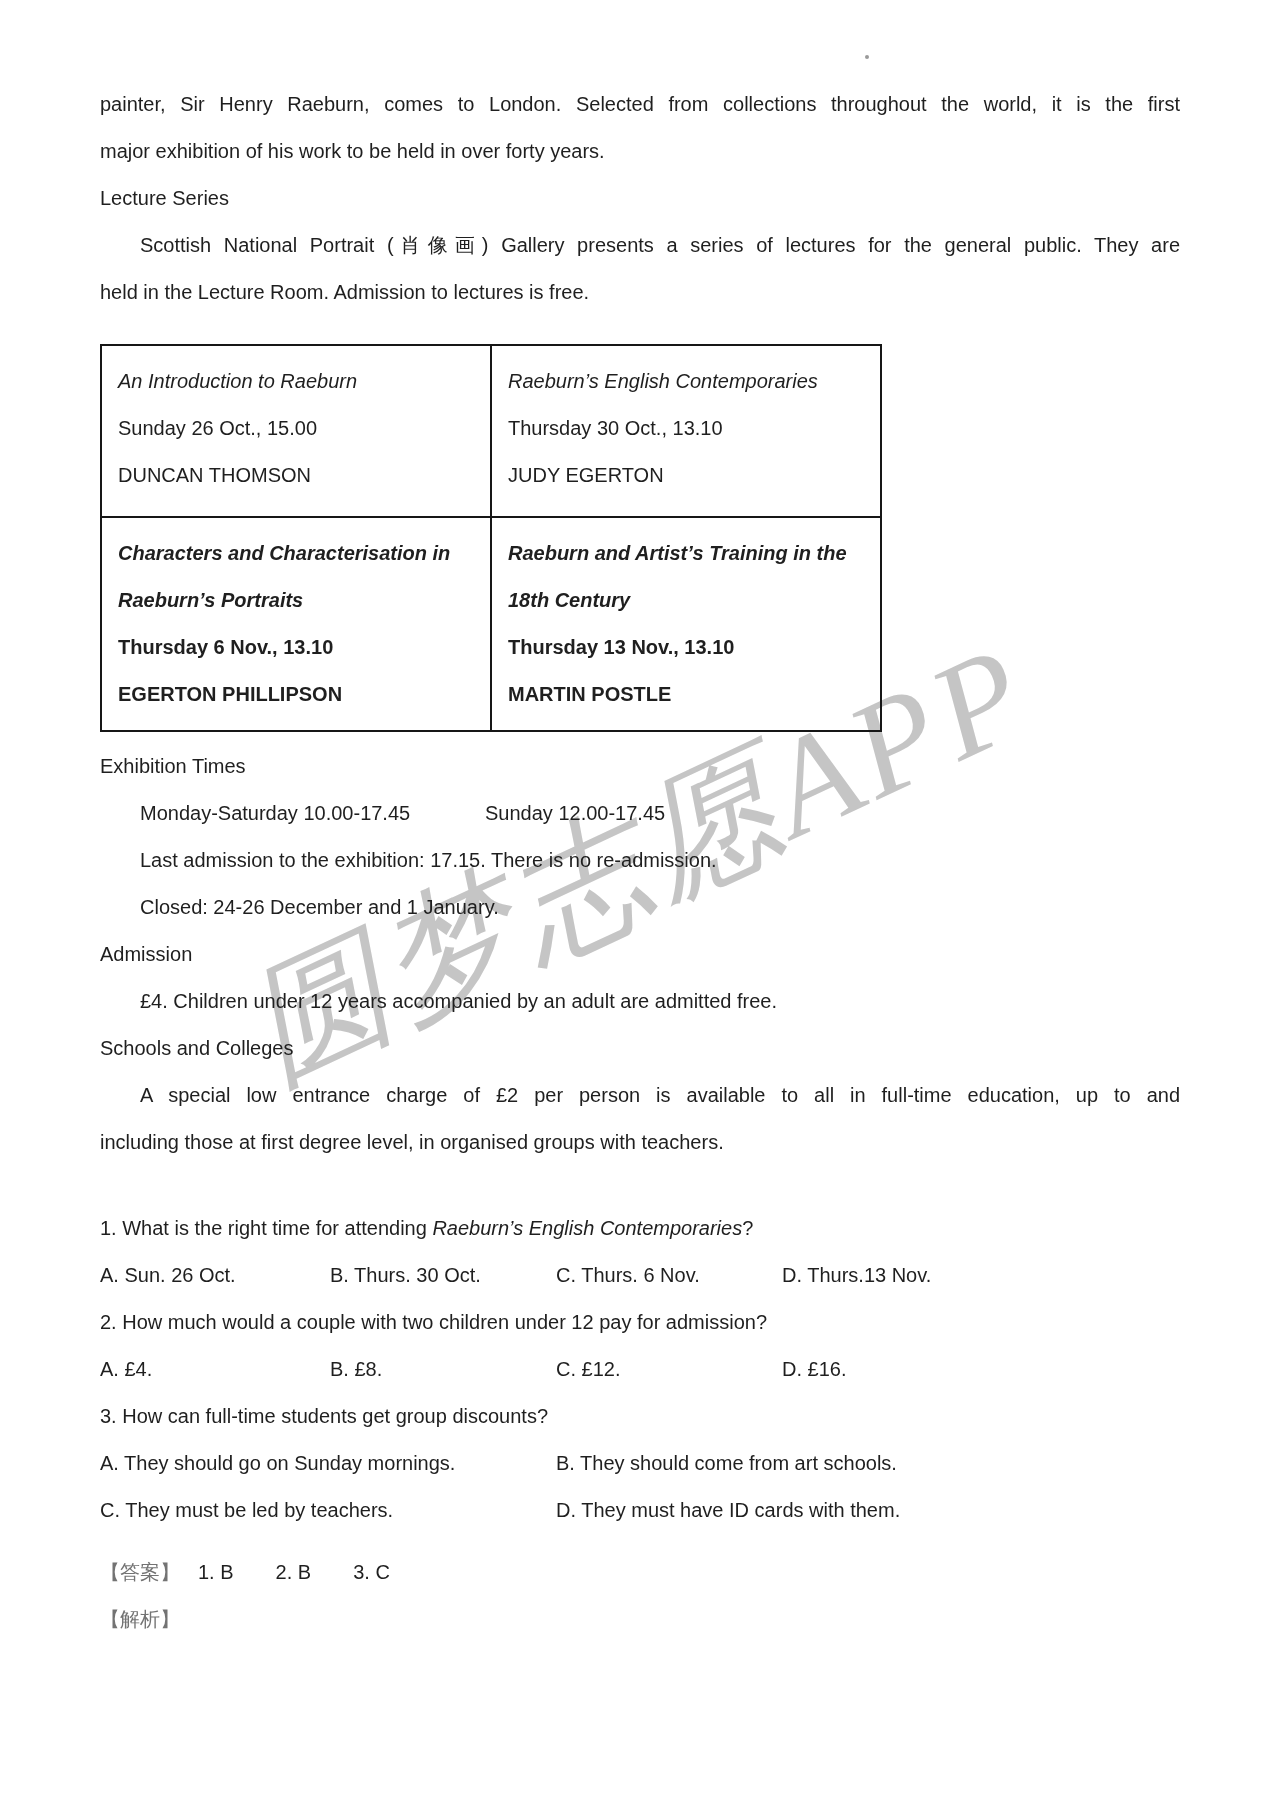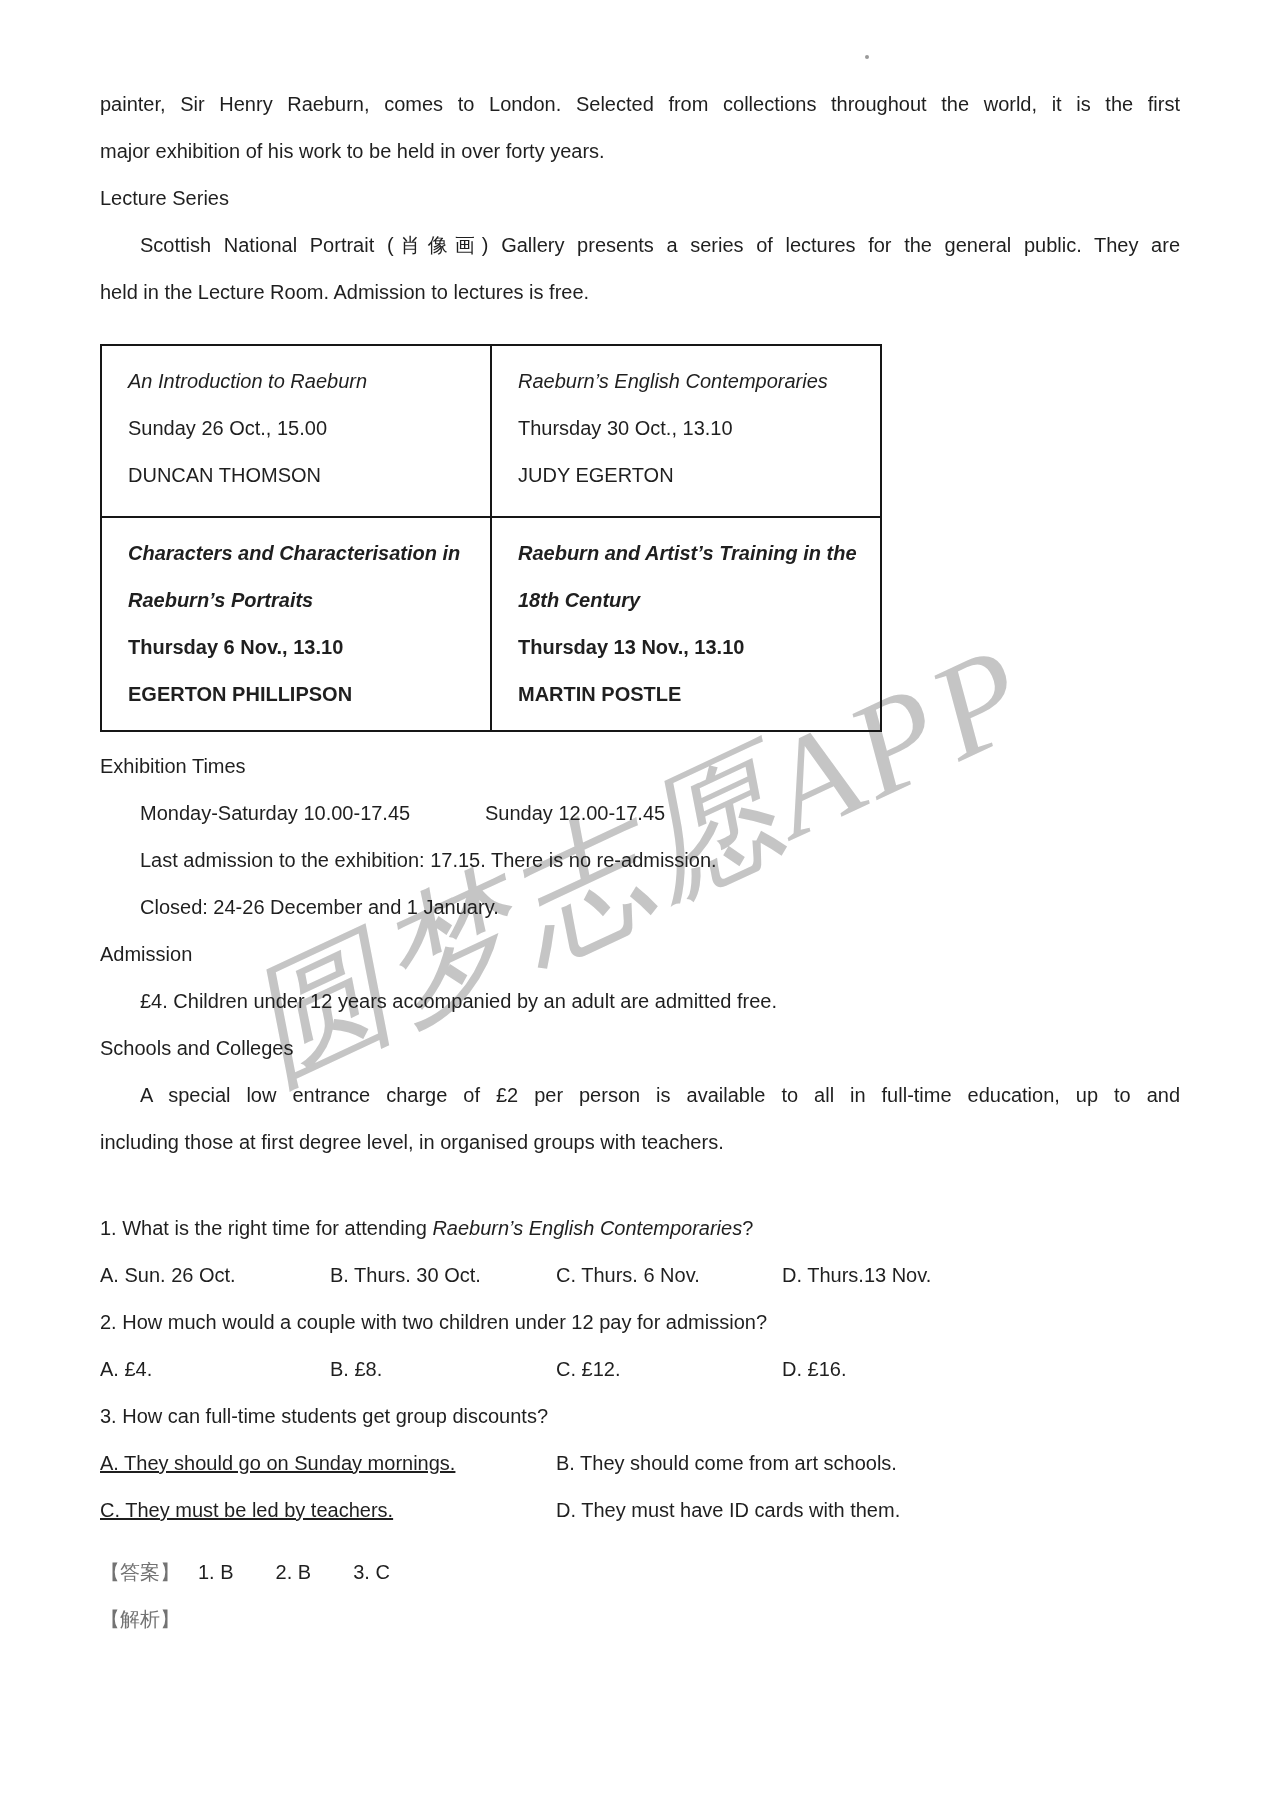--- a/index.html
+++ b/index.html
@@ -38,32 +38,32 @@
     background:transparent;
   }
   .cell{
     box-sizing:border-box;
     padding:22px 14px 0 16px;
   }
   .cell.r1{min-height:172px;}
   .cell.r2{min-height:212px;font-weight:bold;}
   .cell.bR{border-right:2px solid #161616;}
   .cell.bB{border-bottom:2px solid #161616;}
-  .cline{line-height:26px; margin:0 0 21px 10px;}
+  .cline{line-height:26px; margin:0 0 21px 0;}
   .ctitle{font-style:italic; max-width:360px;}
 
   
   .timecol1{display:inline-block; width:345px;}
 
   
   .optrow span{display:inline-block; vertical-align:top;}
   .opt4-1{width:230px;}
   .opt4-2{width:226px;}
   .opt4-3{width:226px;}
-  .opt2-1{width:456px;text-decoration:underline;}
+  .opt2-1{width:456px;}
 
   
   .ans-label{color:#737373; display:inline-block;}
   .ans-item{display:inline-block; margin-left:18px; margin-right:24px; color:#1f1f1f;}
 
   
   .watermark{
     position:absolute;
     left:200px;
     top:770px;

